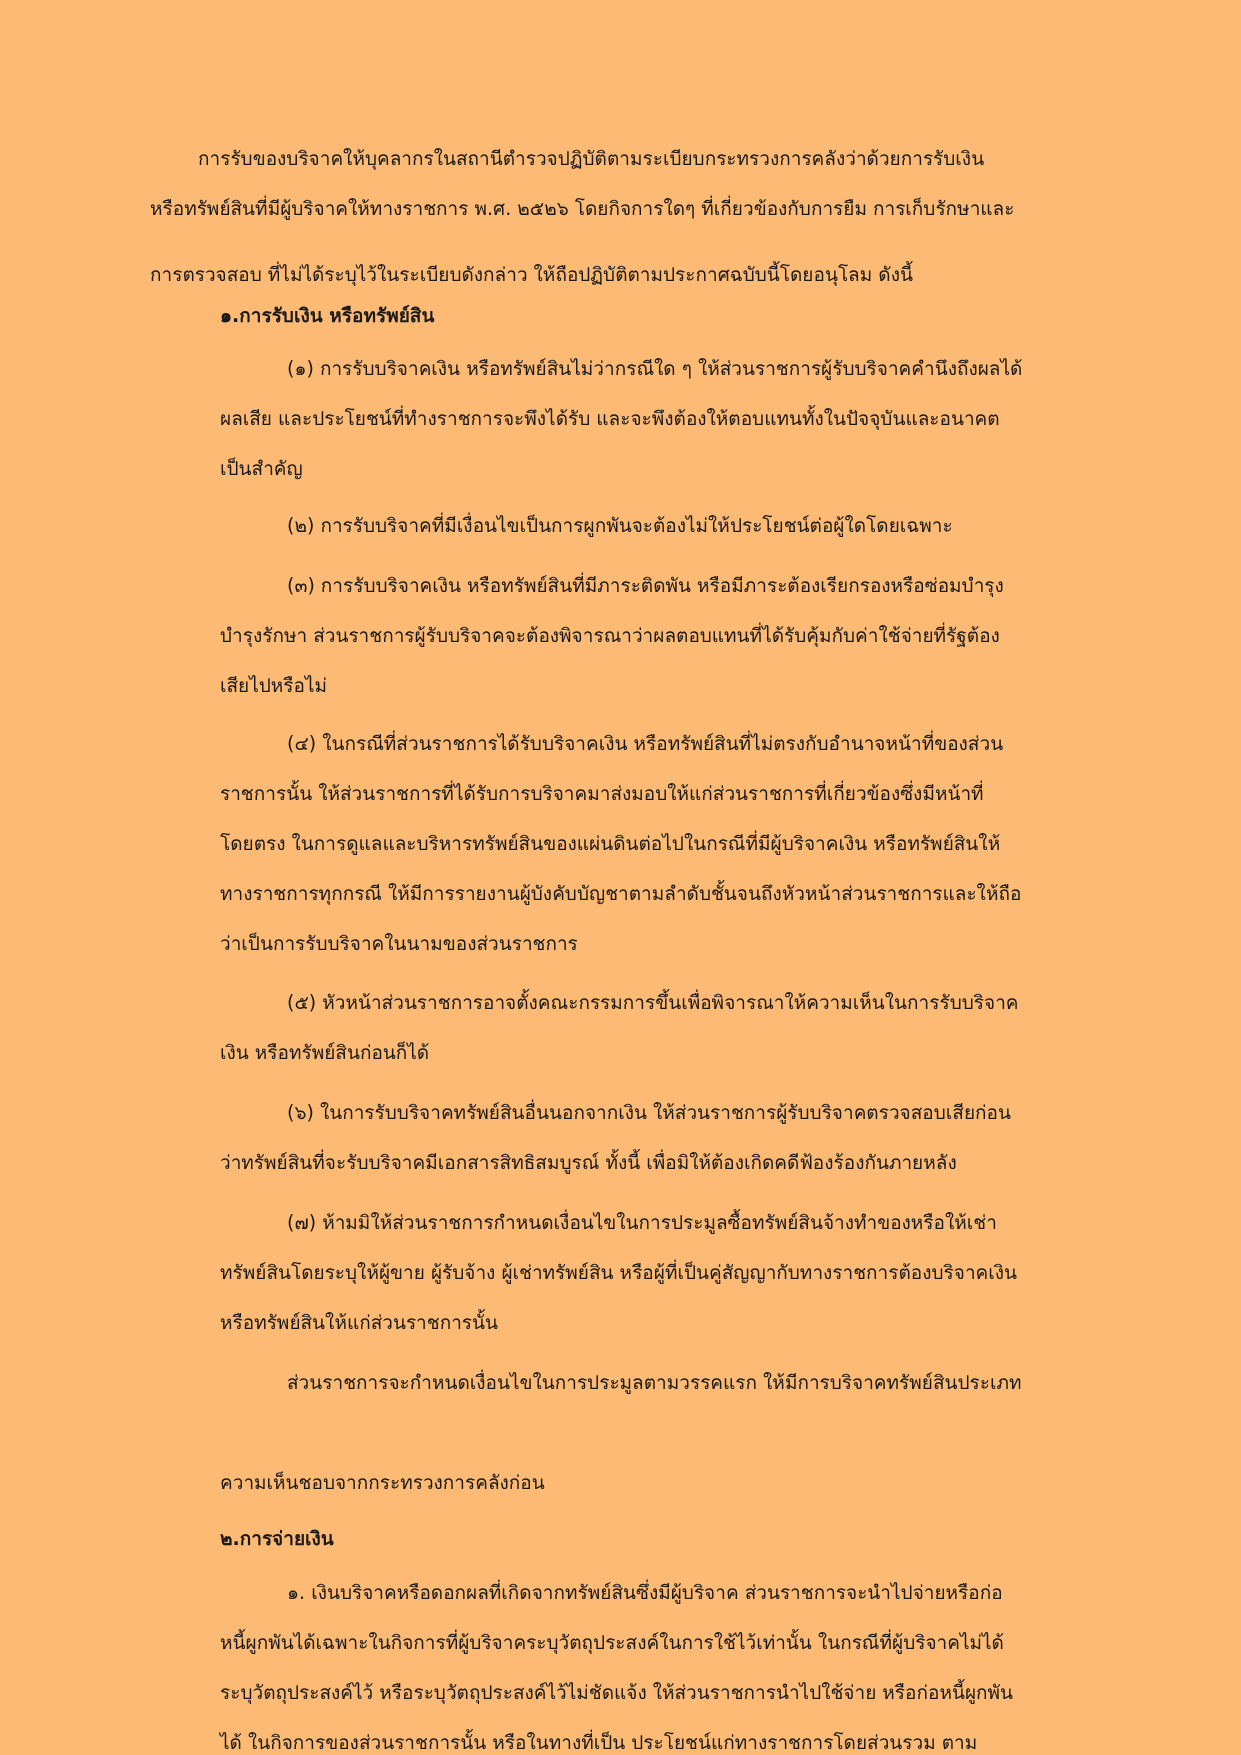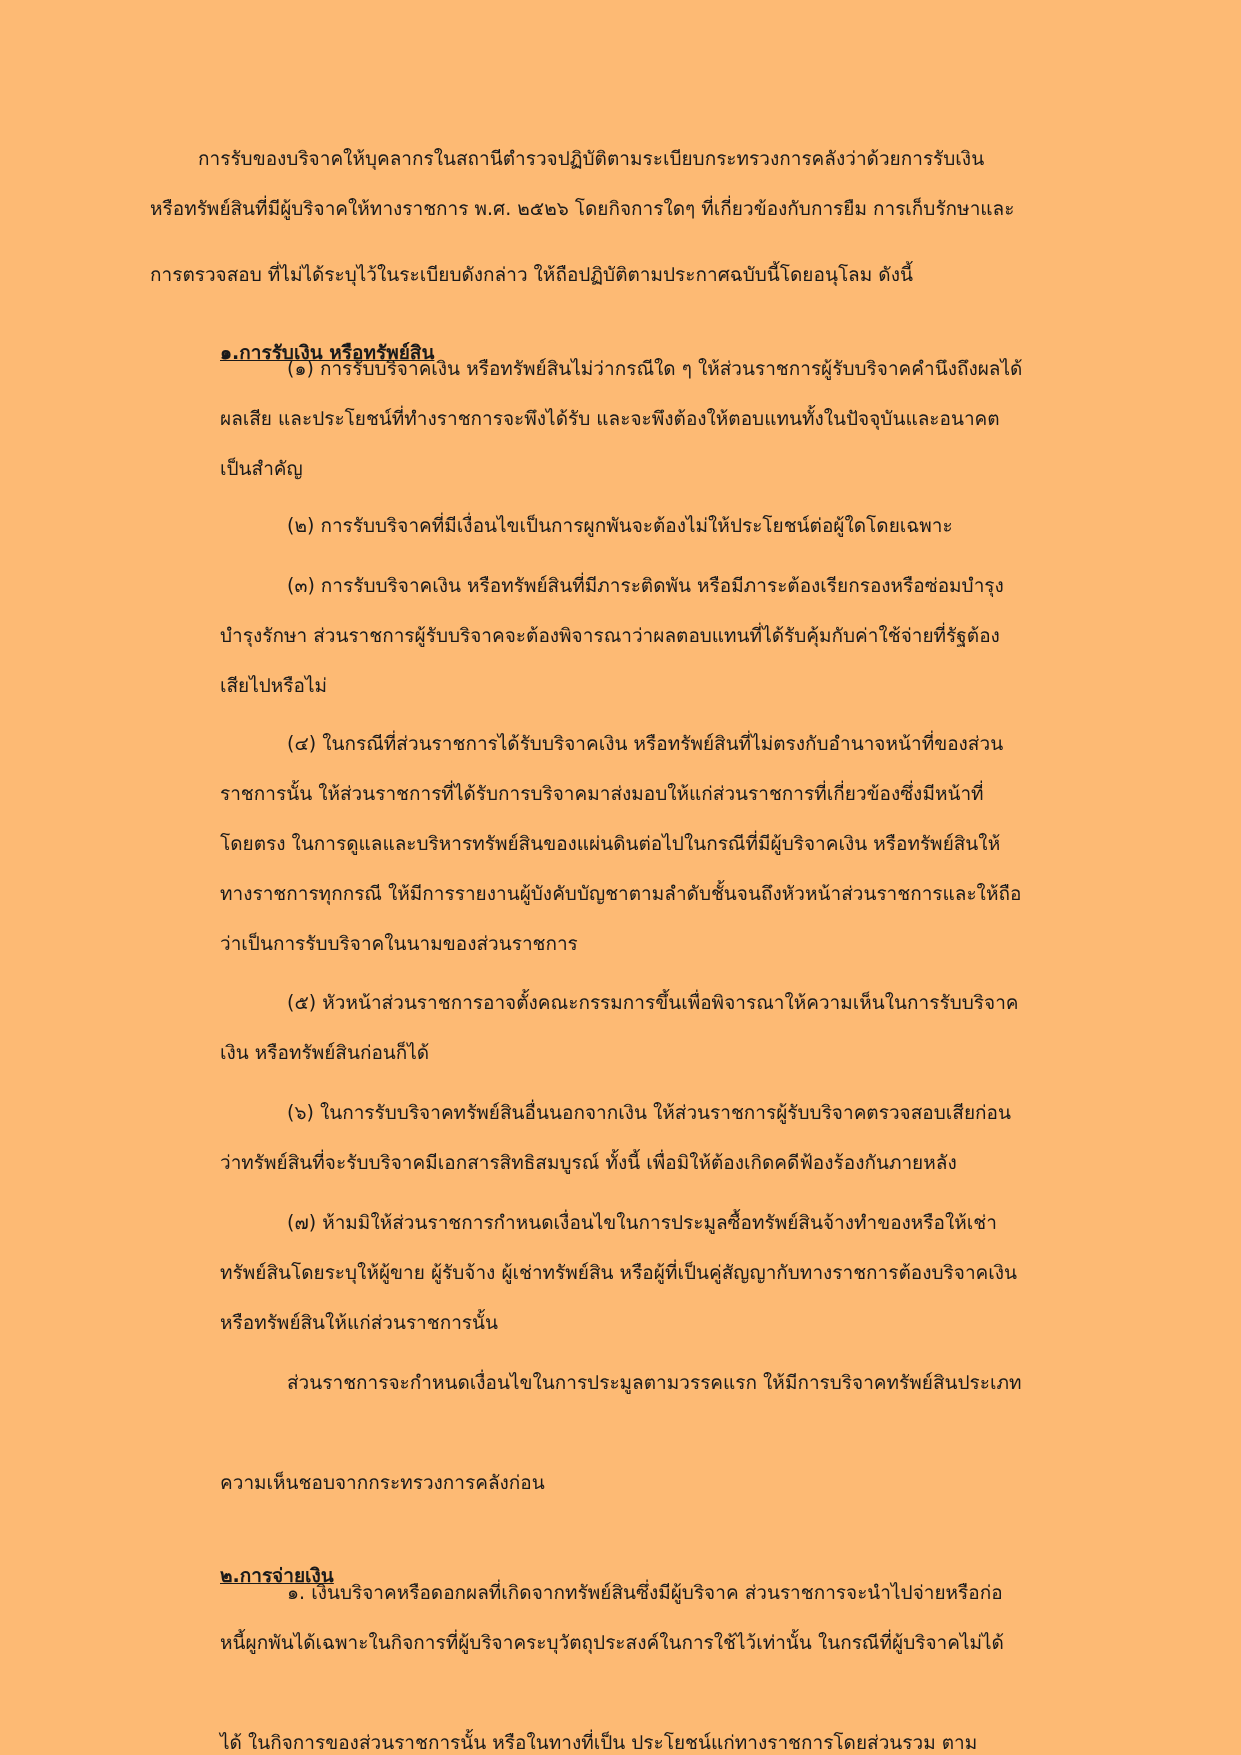--- a/index.html
+++ b/index.html
@@ -7,21 +7,21 @@
   .page { position: absolute; left: 0; top: 0; width: 1241px; height: 1755px; background: #fdba74; }
   .line {
     position: absolute;
     white-space: nowrap;
     font-family: "DejaVu Sans", sans-serif;
     font-size: 19px;
     color: #1a1a1a;
     line-height: 30px;
     height: 30px;
   }
-  .heading { text-decoration: underline; font-weight: bold; margin-top: 37px; }
+  .heading { font-weight: bold; }
 </style>
 </head>
 <body>
 
 <div class="page">
 
   <div class="line" style="left:198px; top:143px;">การรับของบริจาคให้บุคลากรในสถานีตำรวจปฏิบัติตามระเบียบกระทรวงการคลังว่าด้วยการรับเงิน</div>
   <div class="line" style="left:150px; top:193px;">หรือทรัพย์สินที่มีผู้บริจาคให้ทางราชการ พ.ศ. ๒๕๒๖ โดยกิจการใดๆ ที่เกี่ยวข้องกับการยืม การเก็บรักษาและ</div>
   <div class="line" style="left:150px; top:243px;margin-top:16px;">การตรวจสอบ ที่ไม่ได้ระบุไว้ในระเบียบดังกล่าว ให้ถือปฏิบัติตามประกาศฉบับนี้โดยอนุโลม ดังนี้</div>
 
@@ -53,15 +53,16 @@
   <div class="line" style="left:220px; top:1257px;text-align:right;">ทรัพย์สินโดยระบุให้ผู้ขาย ผู้รับจ้าง ผู้เช่าทรัพย์สิน หรือผู้ที่เป็นคู่สัญญากับทางราชการต้องบริจาคเงิน</div>
   <div class="line" style="left:220px; top:1307px;">หรือทรัพย์สินให้แก่ส่วนราชการนั้น</div>
 
   <div class="line" style="left:287px; top:1367px;">ส่วนราชการจะกำหนดเงื่อนไขในการประมูลตามวรรคแรก ให้มีการบริจาคทรัพย์สินประเภท</div>
   <div class="line" style="left:220px; top:1467px;text-align:center;">ความเห็นชอบจากกระทรวงการคลังก่อน</div>
 
   <div class="line heading" style="left:220px; top:1523px;">๒.การจ่ายเงิน</div>
 
   <div class="line" style="left:287px; top:1577px;">๑. เงินบริจาคหรือดอกผลที่เกิดจากทรัพย์สินซึ่งมีผู้บริจาค ส่วนราชการจะนำไปจ่ายหรือก่อ</div>
   <div class="line" style="left:220px; top:1627px;">หนี้ผูกพันได้เฉพาะในกิจการที่ผู้บริจาคระบุวัตถุประสงค์ในการใช้ไว้เท่านั้น ในกรณีที่ผู้บริจาคไม่ได้</div>
+  <div class="line" style="left:220px; top:1677px;">ระบุวัตถุประสงค์ไว้ หรือระบุวัตถุประสงค์ไว้ไม่ชัดแจ้ง ให้ส่วนราชการนำไปใช้จ่าย หรือก่อหนี้ผูกพัน</div>
   <div class="line" style="left:220px; top:1727px;">ได้ ในกิจการของส่วนราชการนั้น หรือในทางที่เป็น ประโยชน์แก่ทางราชการโดยส่วนรวม ตาม</div>
 
 </div>
 
 </body></html>

